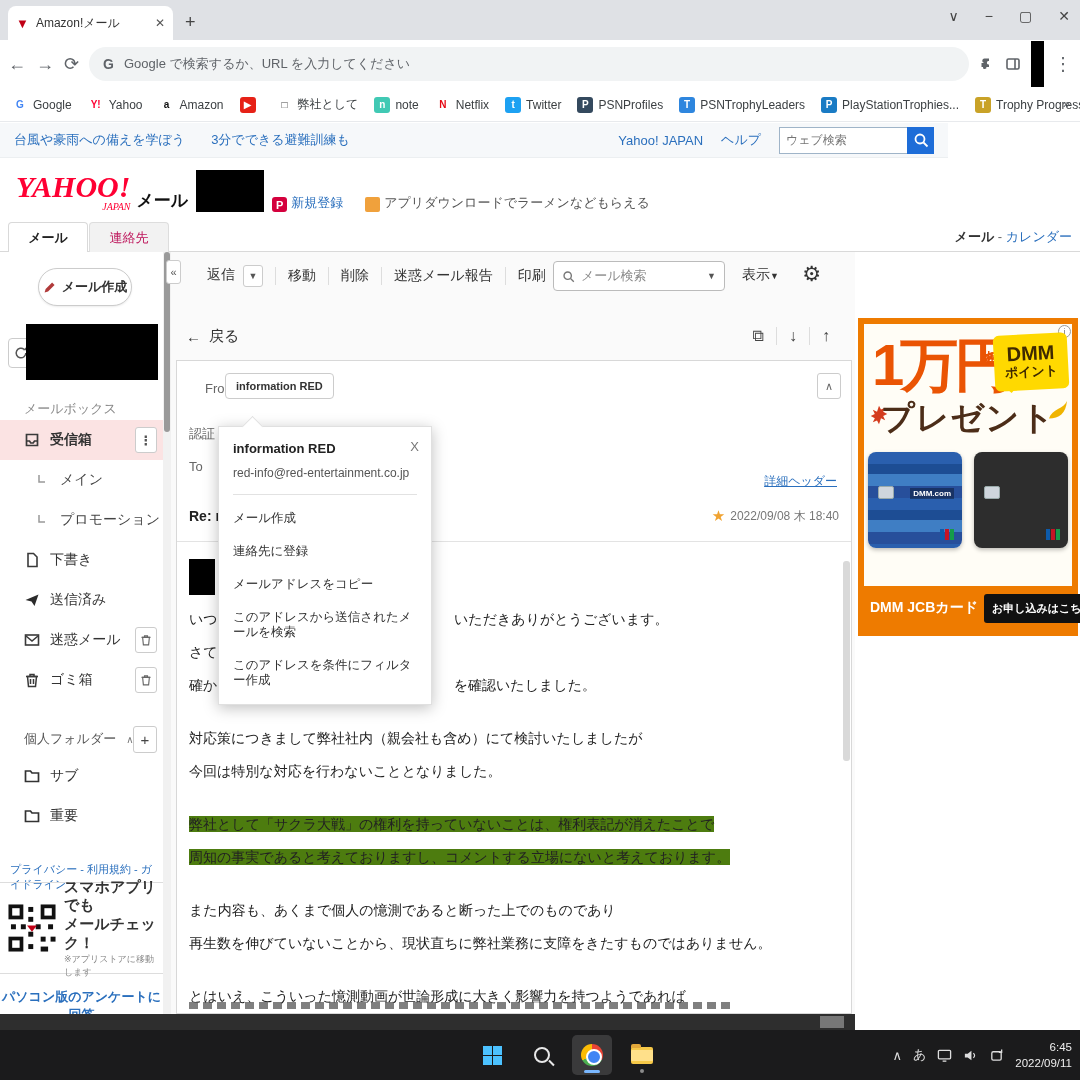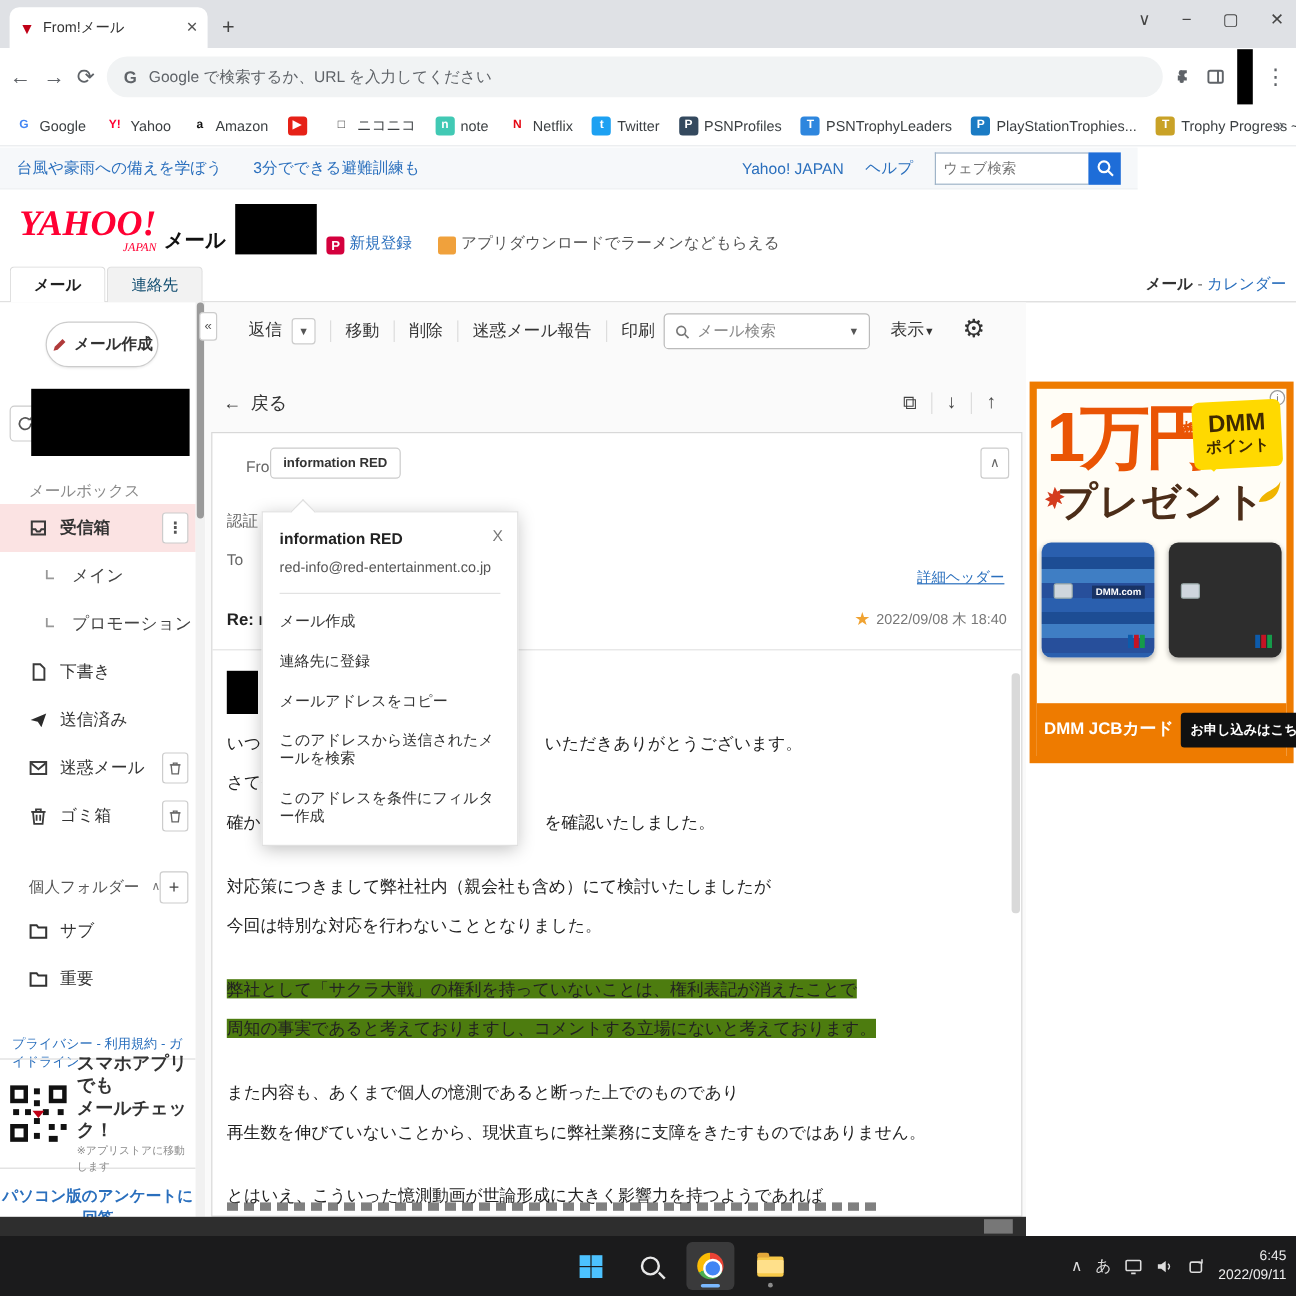--- a/index.html
+++ b/index.html
@@ -42,21 +42,21 @@
   #ylogo .yy{font-family:"Liberation Serif","DejaVu Serif",serif;font-style:italic;font-weight:bold;font-size:30px;color:#ff0033;line-height:.8;}
   #ylogo .jp{font-family:"Liberation Serif","DejaVu Serif",serif;font-style:italic;font-size:10px;color:#ff0033;text-align:right;display:block;}
   #ylogo .ml{font-size:17px;color:#111;font-weight:bold;margin-left:2px;}
   #userredact{width:68px;height:42px;margin:0 4px;}
   .pico{width:15px;height:15px;background:#d4003d;color:#fff;border-radius:3px;font-size:11px;font-weight:bold;display:inline-flex;align-items:center;justify-content:center;}
   .hlink{color:#2a6fbd;font-size:13px;text-decoration:none;}
   #ramen{width:15px;height:15px;background:#f0a13c;border-radius:2px;display:inline-block;}
   #tabband{left:0;top:220px;width:1080px;height:32px;border-bottom:1px solid #d9d9d9;background:#fff;}
   .ytab{position:absolute;top:2px;height:30px;width:80px;display:flex;align-items:center;justify-content:center;font-size:13px;}
   #ytab-mail{left:8px;background:#fff;border:1px solid #d9d9d9;border-bottom:none;border-radius:4px 4px 0 0;font-weight:bold;color:#222;z-index:2;}
-  #ytab-contacts{left:89px;background:#f2f2f2;border:1px solid #ddd;border-bottom:none;border-radius:4px 4px 0 0;color:#0c4a6e;}
+  #ytab-contacts{left:89px;background:#f2f2f2;border:1px solid #ddd;border-bottom:none;border-radius:4px 4px 0 0;color:#be185d;}
   #mailcal{position:absolute;right:8px;top:8px;font-size:13px;color:#666;}
   #mailcal b{color:#333;}
   #mailcal a{color:#2a6fbd;text-decoration:none;}
 
   
   #sidebar{left:0;top:252px;width:163px;height:762px;background:#fff;}
   #compose{position:absolute;left:38px;top:16px;width:94px;height:38px;border:1px solid #ccc;border-radius:20px;background:#fff;display:flex;align-items:center;justify-content:center;gap:6px;font-size:13px;font-weight:bold;color:#333;box-shadow:0 1px 2px rgba(0,0,0,.08);}
   #refreshbtn{position:absolute;left:8px;top:86px;width:26px;height:30px;border:1px solid #ccc;border-radius:4px;background:#fff;display:flex;align-items:center;justify-content:center;}
   #sideredact{position:absolute;left:26px;top:72px;width:132px;height:56px;}
   #mblabel{position:absolute;left:24px;top:148px;font-size:13px;color:#8a8a8a;}
@@ -170,21 +170,21 @@
   #clock{text-align:right;font-size:11.5px;color:#eee;line-height:1.4;}
 </style>
 </head>
 <body>
 
 <div id="app">
 
   <div class="abs" id="tabstrip">
     <div class="abs" id="tab">
       <span class="fav">▼</span>
-      <span class="t">From!メール</span>
+      <span class="t">Amazon!メール</span>
       <span class="x">✕</span>
     </div>
     <div class="abs" id="newtab">+</div>
     <div class="abs" id="winctl">
       <span>∨</span>
       <span>−</span>
       <span>▢</span>
       <span>✕</span>
     </div>
   </div>
@@ -229,21 +229,21 @@
         <span class="lb">Amazon</span>
       </div>
 
       <div class="bm">
         <span class="fv" style="background: rgb(230, 33, 23); color: rgb(255, 255, 255);">▶</span>
         <span class="lb"></span>
       </div>
 
       <div class="bm">
         <span class="fv" style="background: rgb(255, 255, 255); color: rgb(68, 68, 68);">□</span>
-        <span class="lb">ニコニコ</span>
+        <span class="lb">弊社として</span>
       </div>
 
       <div class="bm">
         <span class="fv" style="background: rgb(65, 201, 180); color: rgb(255, 255, 255);">n</span>
         <span class="lb">note</span>
       </div>
 
       <div class="bm">
         <span class="fv" style="background: rgb(255, 255, 255); color: rgb(229, 9, 20);">N</span>
         <span class="lb">Netflix</span>

